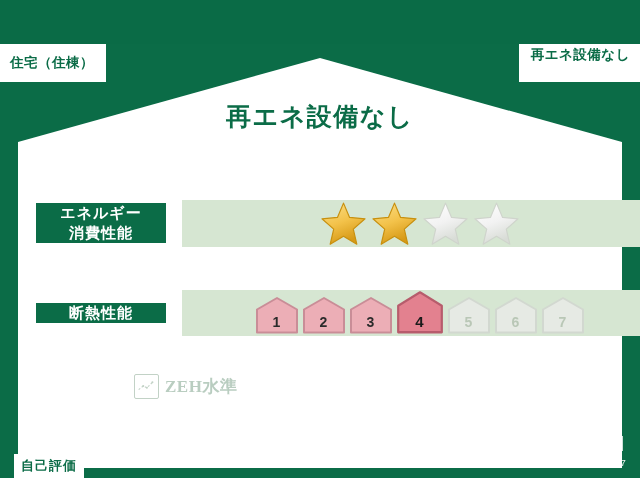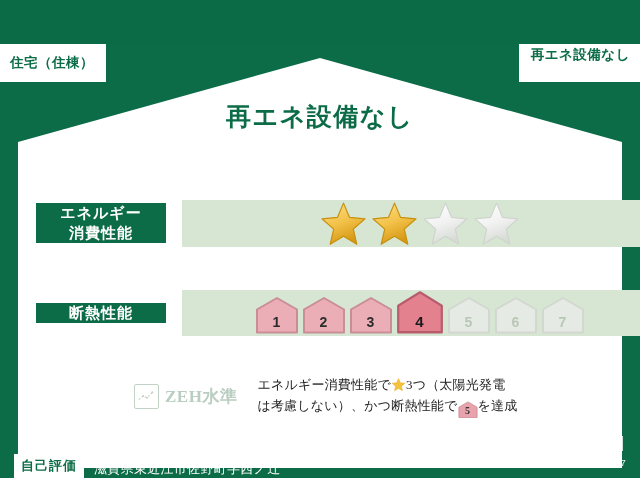--- a/index.html
+++ b/index.html
@@ -281,37 +281,24 @@
         <svg viewBox="0 0 24 24" width="22" height="22" aria-hidden="true">
           <polyline points="4,16 9,12 13,14 19,8" fill="none" stroke="#c2d2c6" stroke-width="1.2" stroke-dasharray="2.2 2"></polyline>
           <circle cx="9" cy="12" r="1.1" fill="#c2d2c6"></circle>
           <circle cx="13" cy="14" r="1.1" fill="#c2d2c6"></circle>
           <circle cx="19" cy="8" r="1.1" fill="#c2d2c6"></circle>
         </svg>
       </div>
       <div class="zeh-text">ZEH水準</div>
     </div>
 
-    <div class="desc">
-      <div>
-        <span>エネルギー消費性能で</span><svg class="inline-star" viewBox="0 0 24 24">
-            <polygon points="12,2.5 15,9.2 22.3,10 16.8,14.9 18.4,22 12,18.3 5.6,22 7.2,14.9 1.7,10 9,9.2" fill="#f5c33b" stroke="#e0a51f" stroke-width="0.7"></polygon>
-          </svg><span>3つ（太陽光発電</span>
-      </div>
-      <div>
-        <span>は考慮しない）、かつ断熱性能で</span><span class="inline-grade"><svg viewBox="0 0 44 38" preserveAspectRatio="none">
-              <path d="M2,37 L2,14 L22,2 L42,14 L42,37 Z" fill="#e8a3ad" stroke="#c9808c" stroke-width="1.6"></path>
-            </svg><span>5</span></span><span>を達成</span>
-      </div>
-    </div>
   </div>
 
   <div class="footer-left">
     <div class="self-badge">自己評価</div>
-    <div class="address">滋賀県東近江市佐野町字西ノ辻</div>
   </div>
 
   <div class="footer-right">
     <div class="eval-date">評価日 2025年6月23日</div>
     <div class="ref-code">f034919a-cfc0-4867</div>
   </div>
 
 </div>
 
 </body></html>

